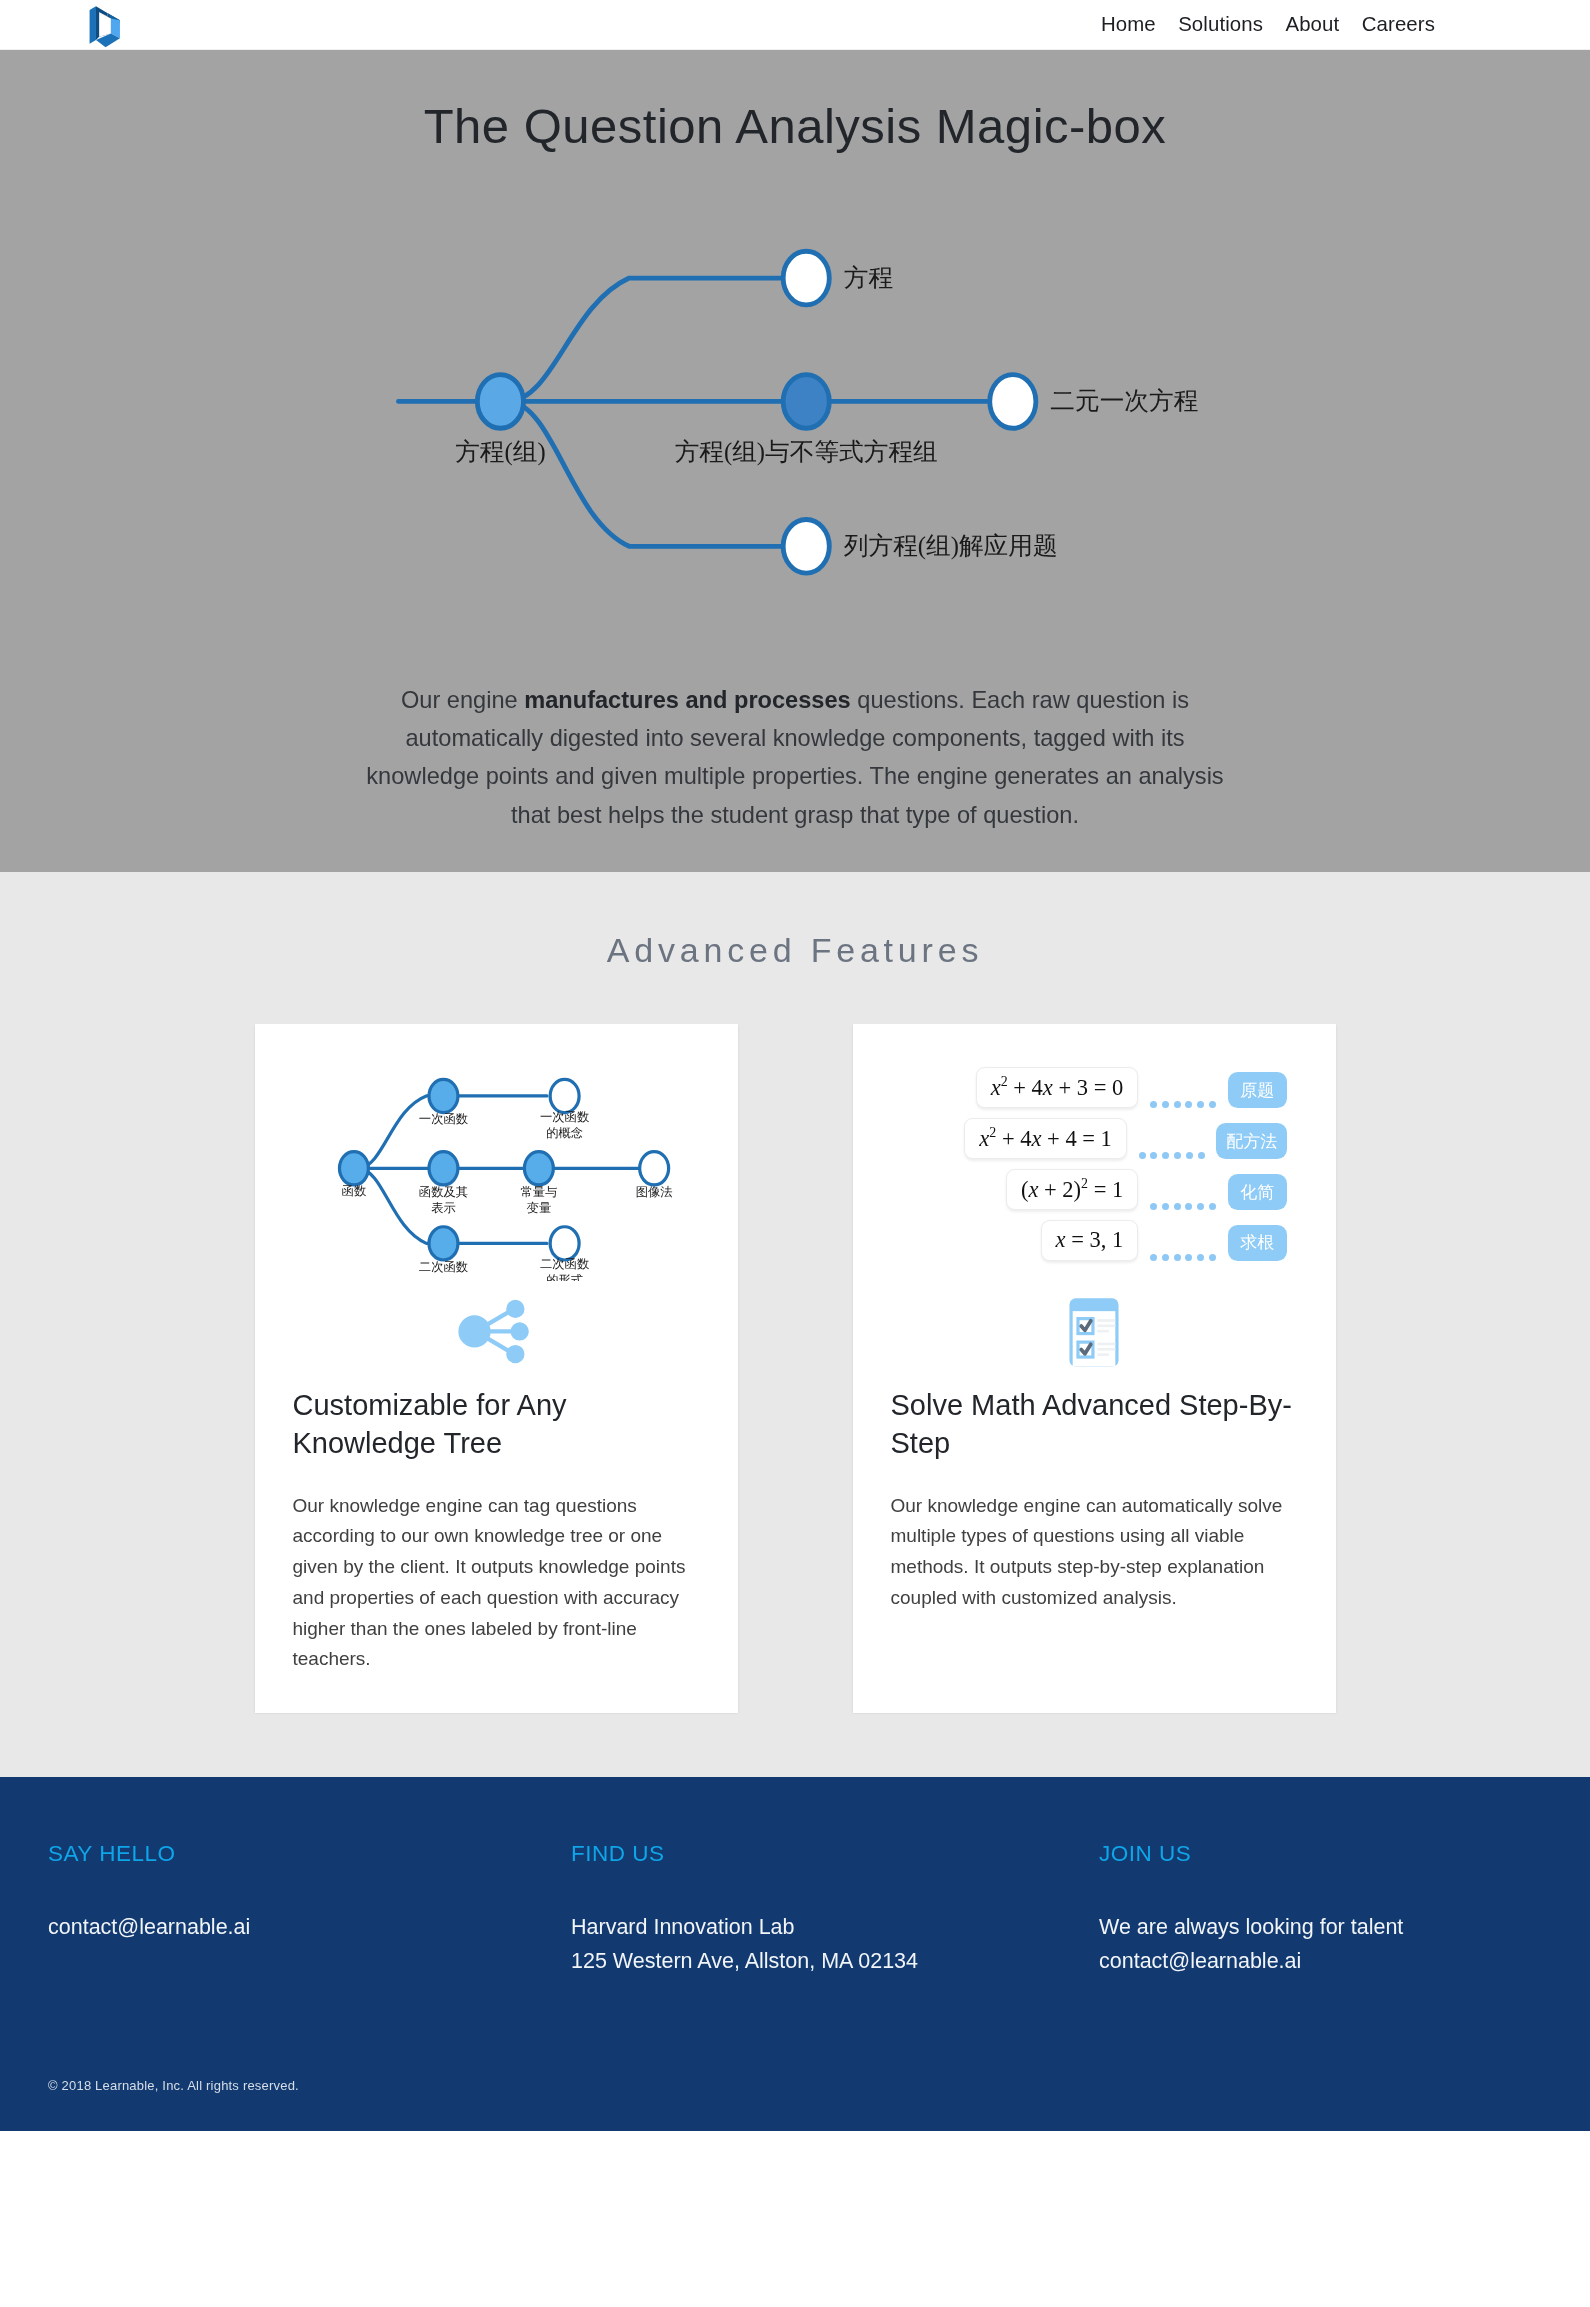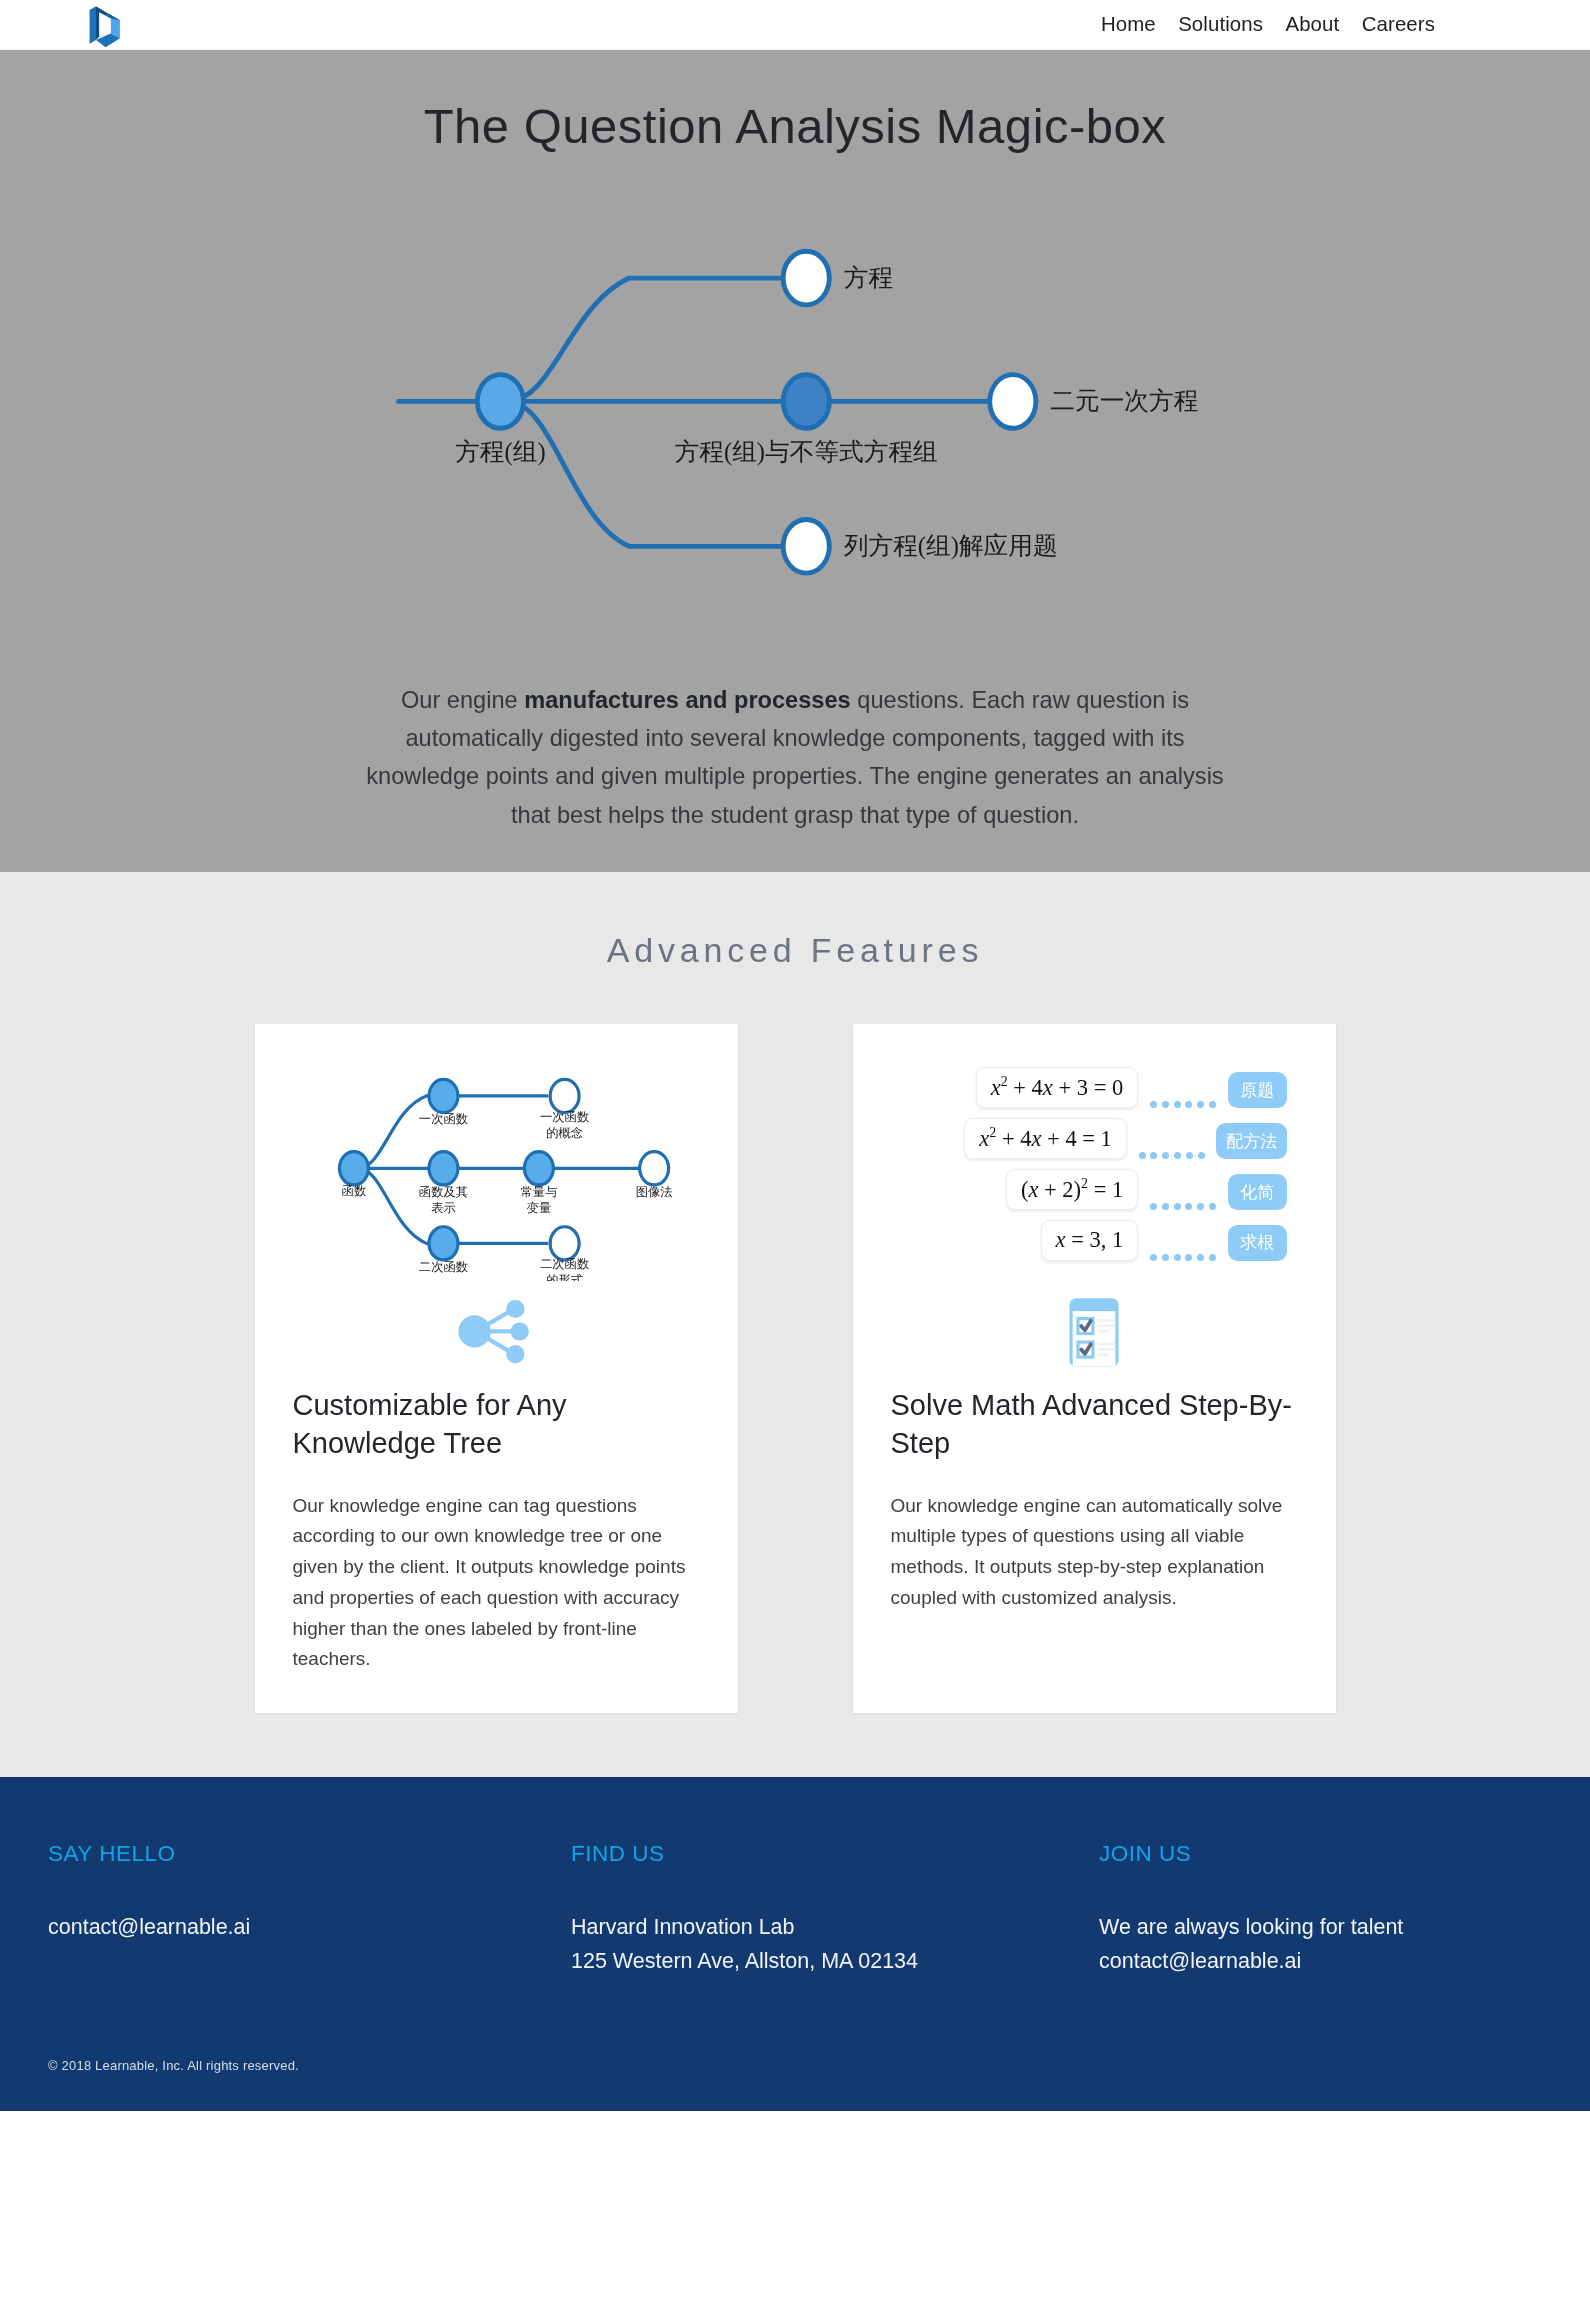--- a/index.html
+++ b/index.html
@@ -144,21 +144,21 @@
     color: #0ea5e9;
     margin-bottom: 44px;
   }
   .footer-line {
     font-size: 21.5px;
     font-weight: 300;
     line-height: 1.55;
     color: #f2f5f8;
   }
   .footer-legal {
-    margin-top: 80px;
+    margin-top: 100px;
     font-size: 13px;
     font-weight: 300;
     color: #d7dee8;
     letter-spacing: 0.2px;
   }
 
   
   .math-rows { display:flex; flex-direction:column; gap: 9.7px; width:100%; padding: 5.4px 10.7px 0 5.4px;}
   .math-row { display:flex; align-items:flex-end; justify-content:flex-end; gap: 11.8px; }
   .math-pill {

